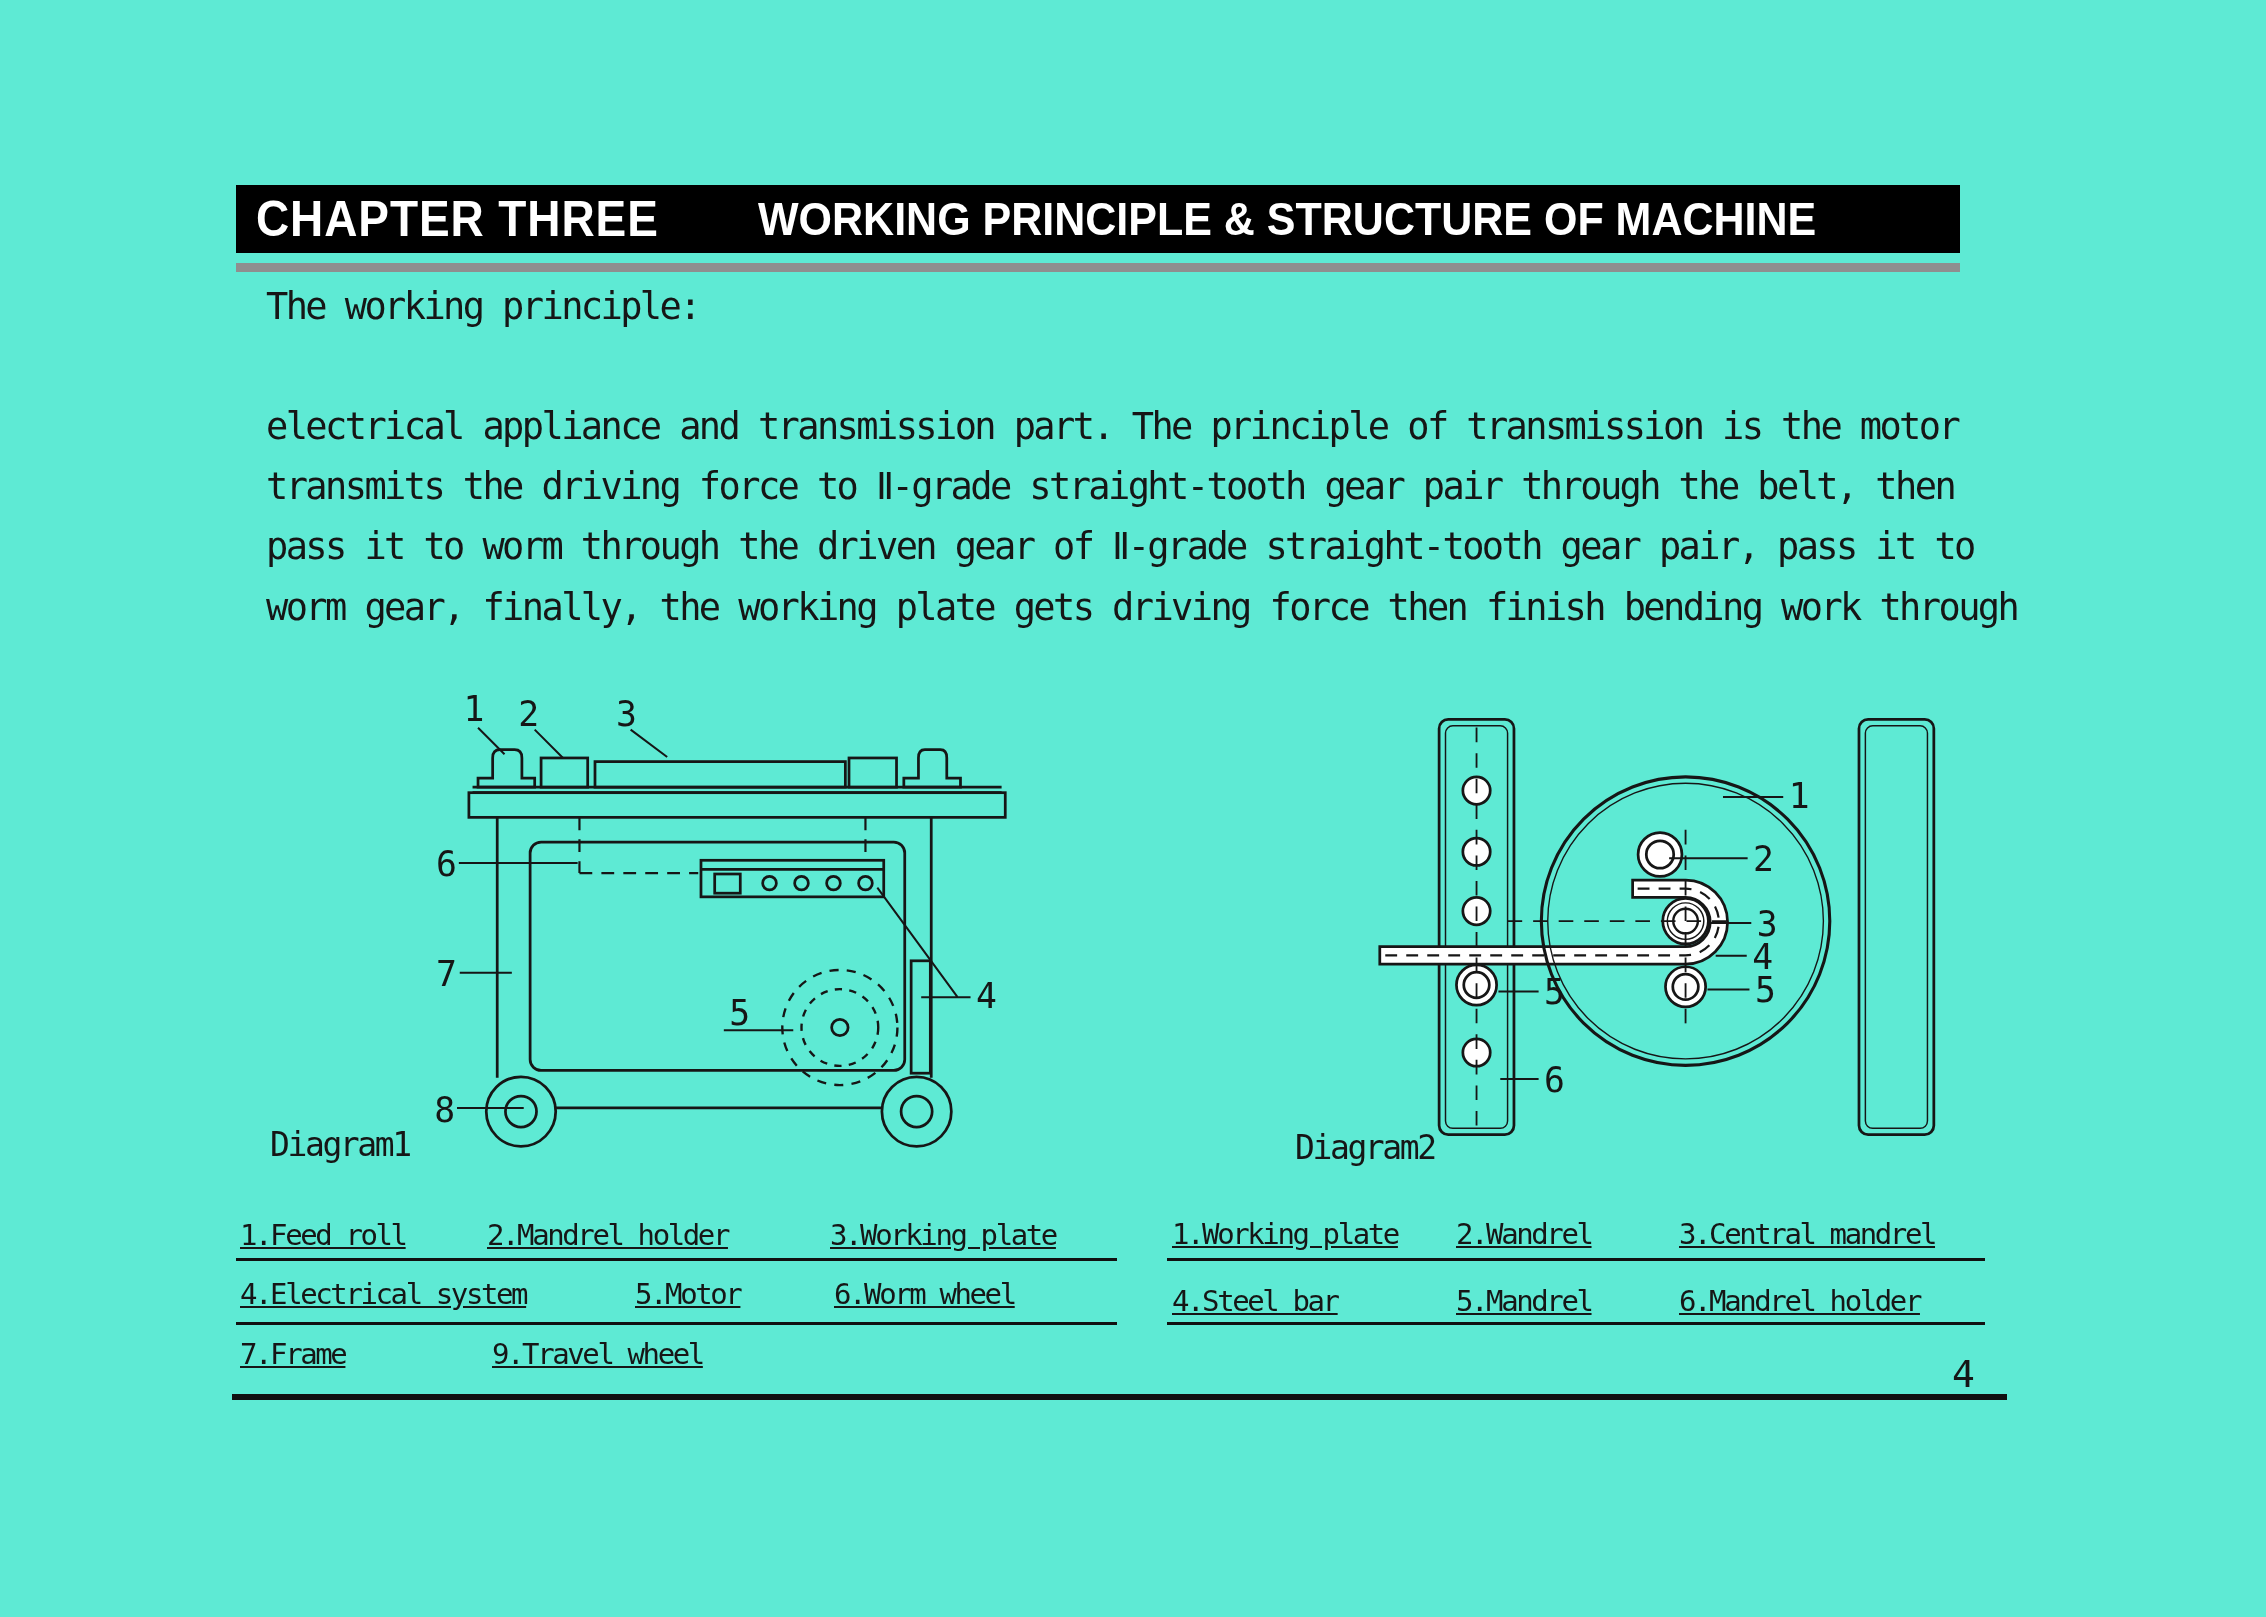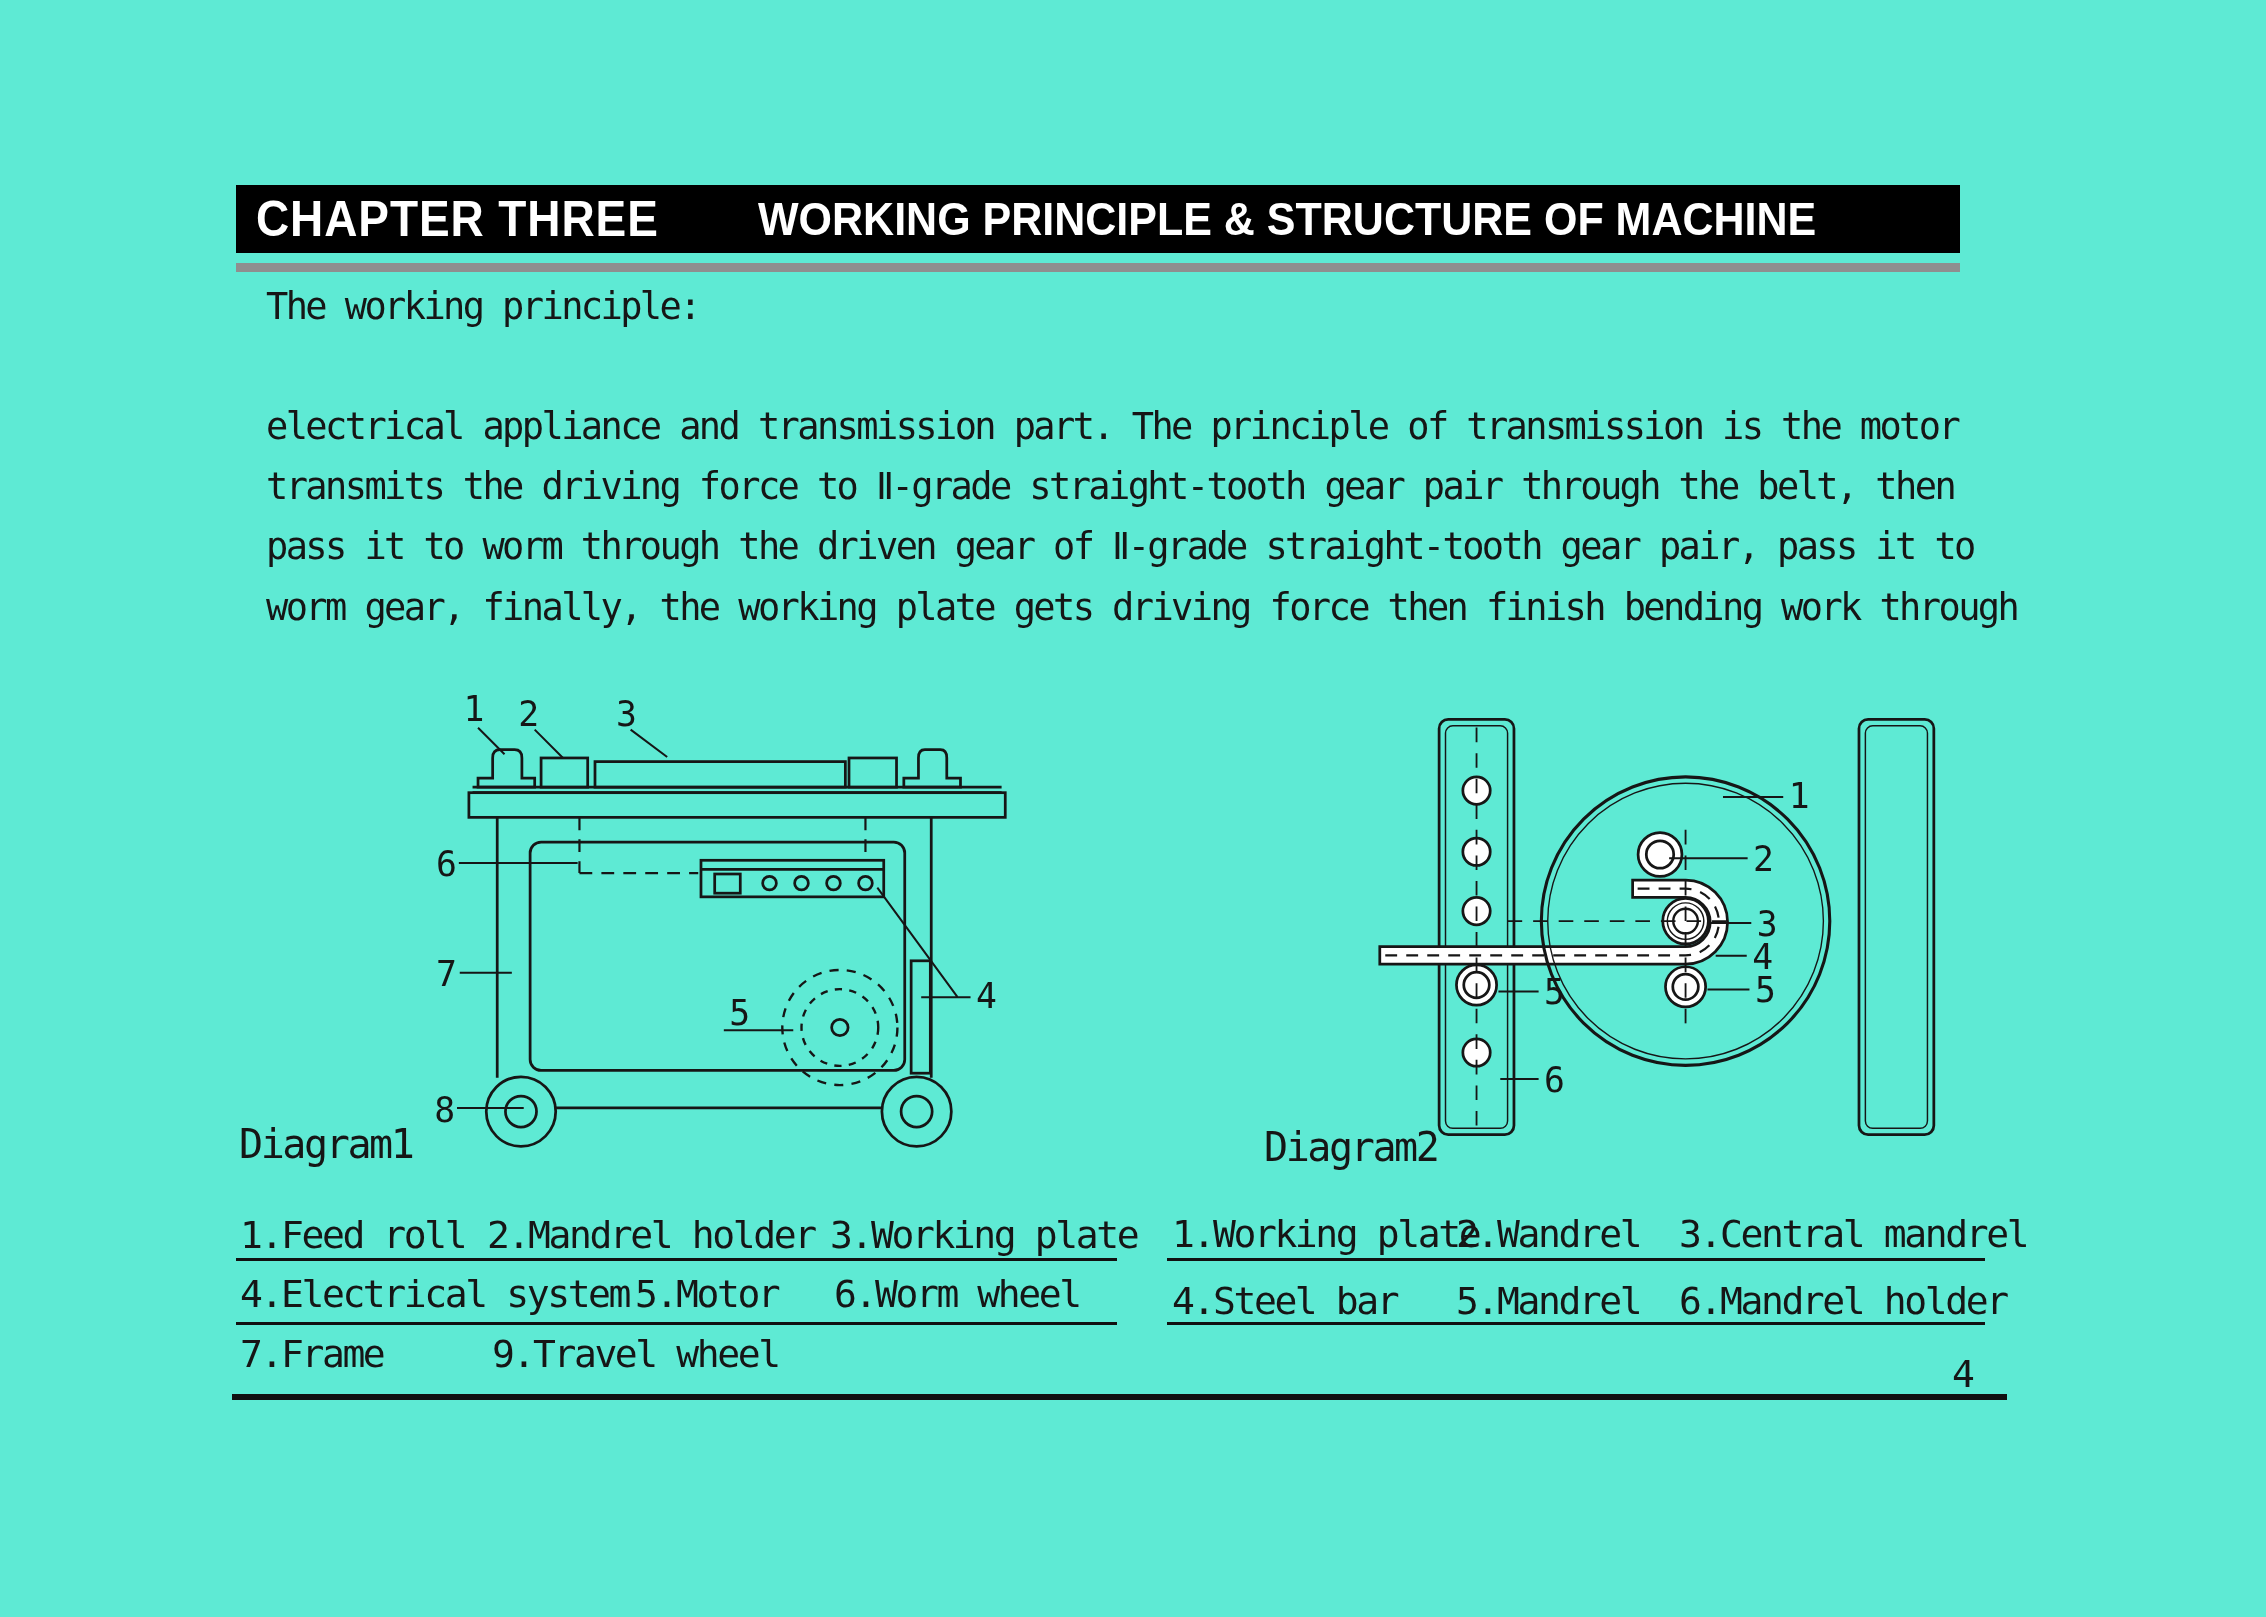--- a/index.html
+++ b/index.html
@@ -10,22 +10,22 @@
   .header-bar span{position:absolute;top:0;height:68px;line-height:68px;color:#fff;
         font-family:"Liberation Sans",sans-serif;font-weight:bold;white-space:nowrap;
         transform:scaleY(1.08);transform-origin:center;}
   .ht-left{left:20px;font-size:46px;letter-spacing:0.9px;}
   .ht-right{left:522px;font-size:43px;letter-spacing:0px;}
   .gray-rule{position:absolute;left:236px;top:263px;width:1724px;height:9.1px;background:#8f8f8f;}
   
   .bodyline{position:absolute;left:245px;font-size:37px;letter-spacing:-2.6px;
         line-height:37px;white-space:nowrap;margin-left:21px;}
   
-  .cap{position:absolute;font-size:40px;letter-spacing:-2.4px;line-height:33px;white-space:nowrap;}
-  .leg{position:absolute;font-size:38px;letter-spacing:-2.4px;line-height:33px;white-space:nowrap;}
+  .cap{position:absolute;font-size:33px;letter-spacing:-2.4px;line-height:33px;white-space:nowrap;margin-left:31px;}
+  .leg{position:absolute;font-size:29px;letter-spacing:-2.4px;line-height:33px;white-space:nowrap;text-decoration:underline;}
   .rule3{position:absolute;height:2.7px;background:#111;}
   .rule6{position:absolute;height:5.5px;background:#111;}
   .pagenum{position:absolute;left:1952px;top:1355px;font-size:38px;line-height:38px;}
   svg{position:absolute;overflow:visible;}
   svg text{font-family:"DejaVu Sans Mono",monospace;font-size:38px;fill:#161616;}
 </style>
 </head>
 <body>
 
 <div id="page">

